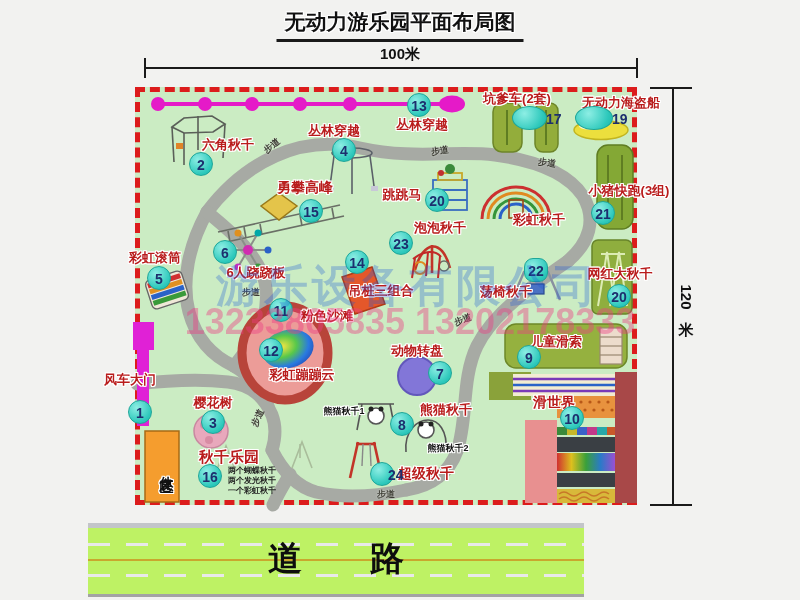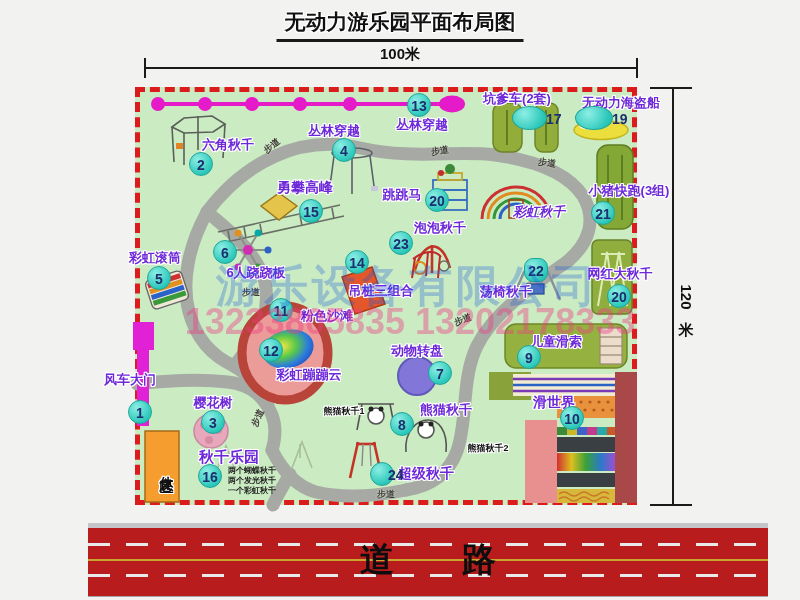--- a/index.html
+++ b/index.html
@@ -8,28 +8,28 @@
   .halo{text-shadow:1px 1px 0 #fff,-1px -1px 0 #fff,1px -1px 0 #fff,-1px 1px 0 #fff,0 1px 0 #fff,0 -1px 0 #fff,1px 0 0 #fff,-1px 0 0 #fff;}
   .title{position:absolute;left:50%;top:8px;transform:translateX(-50%);font-size:21px;font-weight:700;color:#111;border-bottom:3px solid #1a1a1a;padding:0 8px 3px;white-space:nowrap;}
   .dim-top{position:absolute;left:400px;top:45px;transform:translateX(-50%);font-size:15px;font-weight:700;color:#111;}
   .dim-right{position:absolute;left:676px;top:297px;transform:translateY(-50%);writing-mode:vertical-rl;font-size:15px;font-weight:700;color:#111;}
   .park{position:absolute;left:135px;top:87px;width:502px;height:418px;box-sizing:border-box;background:#cbecc3;border:5px dashed #dc1c1c;}
   #art{position:absolute;left:0;top:0;pointer-events:none;}
   #marker-layer{position:absolute;left:0;top:0;width:800px;height:600px;pointer-events:none;}
   .badge{position:absolute;width:24px;height:24px;margin:-12px 0 0 -12px;border-radius:50%;
     background:radial-gradient(circle at 35% 30%, #8deee4, #2cc8bb 70%, #1fb4a8);
     border:1px solid #1ea699;color:#1c2f6e;font-weight:700;font-size:14px;line-height:24px;text-align:center;box-sizing:border-box;}
-  .lbl{position:absolute;transform:translate(-50%,-50%);font-size:13px;font-weight:700;color:#6d28d9;white-space:nowrap;}
+  .lbl{position:absolute;transform:translate(-50%,-50%);font-size:13px;font-weight:700;color:#b91c1c;white-space:nowrap;}
   .lbl-xs{position:absolute;transform:translate(-50%,-50%);font-size:9px;font-weight:700;color:#111;white-space:nowrap;}
   .walk{position:absolute;transform:translate(-50%,-50%);font-size:9px;font-weight:700;color:#3c3c34;white-space:nowrap;text-shadow:0 0 2px #dfe3da;}
   .notes{position:absolute;font-size:8px;font-weight:700;color:#222;line-height:10px;white-space:nowrap;}
   .rest-label{position:absolute;left:148px;top:437px;width:28px;height:62px;writing-mode:vertical-rl;text-align:center;font-size:14px;font-weight:700;color:#111;letter-spacing:2px;}
   .wm-co{position:absolute;left:408px;top:286px;transform:translate(-50%,-50%);font-size:44px;font-weight:700;color:rgba(30,90,215,0.30);letter-spacing:4px;white-space:nowrap;}
   .wm-ph{position:absolute;left:410px;top:322px;transform:translate(-50%,-50%);font-size:36px;font-weight:700;color:rgba(235,60,130,0.42);white-space:nowrap;}
-  .road{position:absolute;left:88px;top:523px;width:680px;height:74px;background:#b91c1c;border-top:5px solid #c3c5c9;border-bottom:1px solid #a3a3a3;box-sizing:border-box;}
+  .road{position:absolute;left:88px;top:523px;width:496px;height:74px;background:#bef264;border-top:5px solid #c3c5c9;border-bottom:3px solid #a3a3a3;box-sizing:border-box;}
   .road .dash{position:absolute;left:0;width:100%;height:3px;background:repeating-linear-gradient(90deg,#e9e9e9 0 22px,transparent 22px 38px);}
   .road .d1{top:15px;} .road .d2{top:46px;}
   .road .yellow{position:absolute;left:0;top:31px;width:100%;height:2px;background:#c9a72e;}
   .road-label{position:absolute;left:50%;top:50%;transform:translate(-50%,-54%);font-size:34px;font-weight:700;color:#0d0d0d;white-space:pre;}
 </style>
 </head>
 <body>
 
 <div class="stage">
 
@@ -322,21 +322,21 @@
       <div class="lbl halo" style="left: 417px; top: 351px;">动物转盘</div>
       <div class="badge" style="left: 440px; top: 373px;">7</div>
       <div class="lbl halo" style="left: 446px; top: 410px;">熊猫秋千</div>
       <div class="badge" style="left: 402px; top: 424px;">8</div>
       <div class="lbl halo" style="left: 556px; top: 342px;">儿童滑索</div>
       <div class="badge" style="left: 529px; top: 357px;">9</div>
       <div class="lbl halo" style="left: 554px; top: 403px; font-size: 14px;">滑世界</div>
       <div class="badge" style="left: 572px; top: 418px;">10</div>
       <div class="lbl halo" style="left: 327px; top: 316px;">粉色沙滩</div>
       <div class="badge" style="left: 281px; top: 310px;">11</div>
-      <div class="lbl halo" style="left: 309px; top: 375px; text-align: center;">彩虹蹦蹦云</div>
+      <div class="lbl halo" style="left: 302px; top: 375px; text-align: center;">彩虹蹦蹦云</div>
       <div class="badge" style="left: 271px; top: 350px;">12</div>
       <div class="lbl halo" style="left: 422px; top: 125px;">丛林穿越</div>
       <div class="badge" style="left: 419px; top: 105px;">13</div>
       <div class="lbl halo" style="left: 381px; top: 291px;">吊桩三组合</div>
       <div class="badge" style="left: 357px; top: 262px;">14</div>
       <div class="lbl halo" style="left: 305px; top: 188px; font-size: 14px; font-family: Liberation Serif, serif;">勇攀高峰</div>
       <div class="badge" style="left: 311px; top: 211px;">15</div>
       <div class="lbl halo" style="left: 229px; top: 457px; font-size: 15px;">秋千乐园</div>
       <div class="badge" style="left: 210px; top: 476px;">16</div>
       <div class="notes" style="left: 228px; top: 466px;">
@@ -353,23 +353,23 @@
       <div class="lbl halo" style="left: 620px; top: 274px;">网红大秋千</div>
       <div class="badge" style="left: 619px; top: 296px;">20</div>
       <div class="lbl halo" style="left: 629px; top: 191px;">小猪快跑(3组)</div>
       <div class="badge" style="left: 603px; top: 213px;">21</div>
       <div class="lbl halo" style="left: 506px; top: 292px;">荡椅秋千</div>
       <div class="badge" style="left: 536px; top: 270px; border-radius: 9px;">22</div>
       <div class="lbl halo" style="left: 440px; top: 228px;">泡泡秋千</div>
       <div class="badge" style="left: 401px; top: 243px;">23</div>
       <div class="lbl halo" style="left: 426px; top: 474px; font-size: 14px;">超级秋千</div>
       <div class="badge" style="left: 382px; top: 474px; padding-left: 17px;">24</div>
-      <div class="lbl halo" style="left: 539px; top: 212px; font-style: italic;">彩虹秋千</div>
+      <div class="lbl halo" style="left: 539px; top: 220px;">彩虹秋千</div>
       <div class="lbl-xs halo" style="left: 344px; top: 411px;">熊猫秋千1</div>
-      <div class="lbl-xs halo" style="left: 448px; top: 448px; margin-left: 40px;">熊猫秋千2</div>
+      <div class="lbl-xs halo" style="left: 448px; top: 448px;">熊猫秋千2</div>
       <div class="walk" style="left: 272px; top: 146px; transform: translate(-50%, -50%) rotate(-38deg);">步道</div>
       <div class="walk" style="left: 440px; top: 151px; transform: translate(-50%, -50%) rotate(-8deg);">步道</div>
       <div class="walk" style="left: 547px; top: 163px; transform: translate(-50%, -50%) rotate(8deg);">步道</div>
       <div class="walk" style="left: 251px; top: 292px; transform: translate(-50%, -50%) rotate(0deg);">步道</div>
       <div class="walk" style="left: 258px; top: 418px; transform: translate(-50%, -50%) rotate(-65deg);">步道</div>
       <div class="walk" style="left: 386px; top: 494px; transform: translate(-50%, -50%) rotate(0deg);">步道</div>
       <div class="walk" style="left: 463px; top: 320px; transform: translate(-50%, -50%) rotate(-20deg);">步道</div>
     </div>
 
   <div class="rest-label halo">休息区</div>

